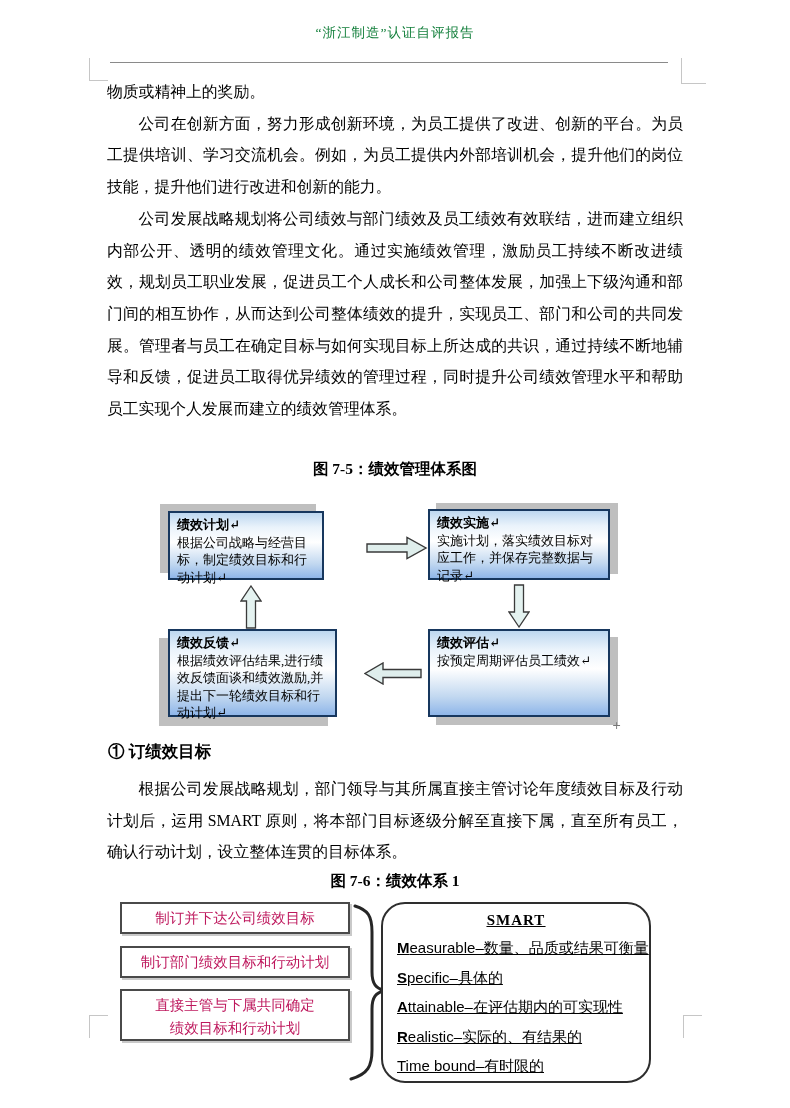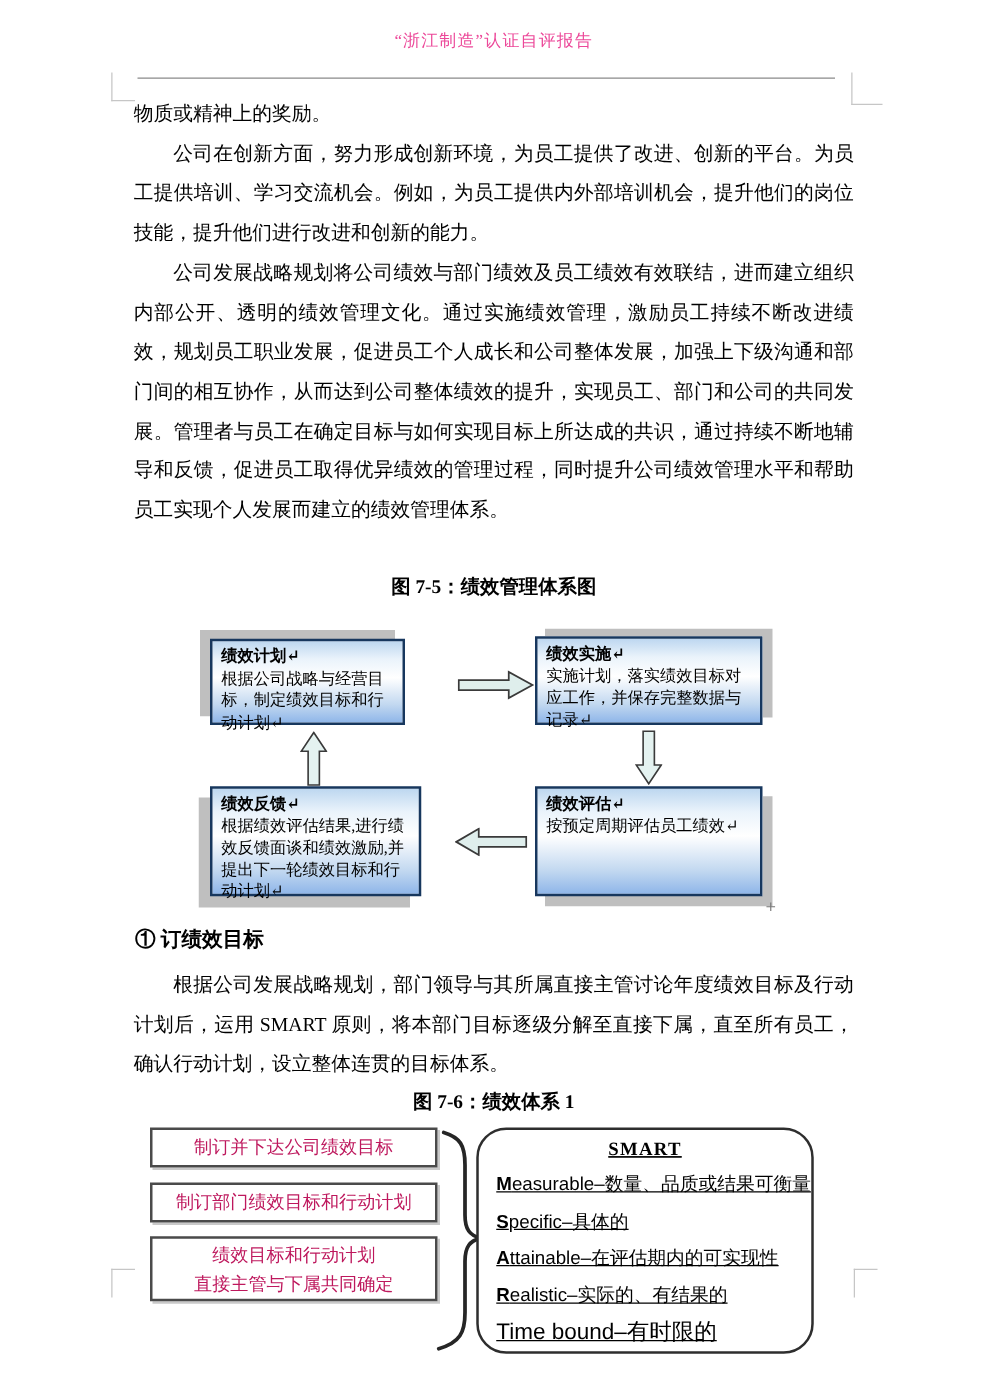--- a/index.html
+++ b/index.html
@@ -3,21 +3,21 @@
 <meta charset="utf-8">
 <style>
   html,body{margin:0;padding:0;}
   body{
     width:790px;height:1108px;background:#ffffff;position:relative;
     font-family:"Liberation Serif","DejaVu Serif",serif;color:#000;
     overflow:hidden;
   }
   .abs{position:absolute;}
   
-  .hdr-title{top:24px;left:0;width:790px;text-align:center;font-size:13.5px;color:#ec4899;letter-spacing:1px;}
+  .hdr-title{top:24px;left:0;width:790px;text-align:center;font-size:13.5px;color:#15803d;letter-spacing:1px;}
   .hdr-rule{top:62px;left:110px;width:558px;height:0;border-top:1px solid #8a8a8a;}
   
   .cmark{width:18px;height:22px;border:0 solid #c6c6c6;}
   .cm-tl{left:89px;top:58px;border-left-width:1px;border-bottom-width:1px;}
   .cm-tr{left:681px;top:58px;width:24px;height:25px;border-left-width:1px;border-bottom-width:1px;}
   .cm-bl{left:89px;top:1015px;border-left-width:1px;border-top-width:1px;}
   .cm-br{left:683px;top:1015px;border-left-width:1px;border-top-width:1px;}
   
   .tblock{left:107px;width:576px;font-size:15.8px;line-height:31.7px;text-align:justify;}
   .tblock p{margin:0;}
@@ -56,21 +56,21 @@
     left:381px;top:902px;width:270px;height:181px;background:#fff;
     border:2px solid #2e2e2e;border-radius:24px;box-sizing:border-box;text-decoration:underline;
   }
   .smart-title{
     margin-top:8px;text-align:center;font-weight:bold;font-size:15px;
     text-decoration:underline;letter-spacing:1px;
     font-family:"Liberation Serif","DejaVu Serif",serif;
   }
   .smart-items{margin:4px 0 0 14px;font-family:"Liberation Sans","DejaVu Sans",sans-serif;font-size:15px;line-height:29.5px;}
   .smart-items .lead{font-weight:bold;}
-  .smart-items .row-small{font-size:18px;}
+  .smart-items .row-small{font-size:15px;}
   svg{display:block;}
 </style>
 </head>
 <body>
 
 <div class="abs hdr-title">“浙江制造”认证自评报告</div>
 <div class="abs hdr-rule"></div>
 
 <div class="abs cmark cm-tl"></div>
 <div class="abs cmark cm-tr"></div>
@@ -119,22 +119,22 @@
 <div class="abs hcirc">① 订绩效目标</div>
 <div class="abs tblock tb2">
   <p class="ind">根据公司发展战略规划，部门领导与其所属直接主管讨论年度绩效目标及行动计划后，运用 SMART 原则，将本部门目标逐级分解至直接下属，直至所有员工，确认行动计划，设立整体连贯的目标体系。</p>
 </div>
 
 <div class="abs caption cap76">图 7-6：绩效体系 1</div>
 
 <div class="abs rbox rb1">制订并下达公司绩效目标</div>
 <div class="abs rbox rb2">制订部门绩效目标和行动计划</div>
 <div class="abs rbox rb3">
+  <div>直接主管与下属共同确定</div>
   <div>绩效目标和行动计划</div>
-  <div>直接主管与下属共同确定</div>
 </div>
 
 <svg class="abs" style="left:347px;top:904px;" width="38" height="178" viewBox="0 0 38 178">
   <path d="M8,2 C21,6 25,12 25,28 L25,68 C25,80 29,84 37,86.5 C29,89 25,93 25,105 L25,146 C25,162 21,170 4,175" fill="none" stroke="#262626" stroke-width="3" stroke-linecap="round"></path>
 </svg>
 
 <div class="abs smartbox">
   <div class="smart-title">SMART</div>
   <div class="smart-items">
     <div><span class="lead">M</span><span>easurable–数量、品质或结果可衡量</span></div>

